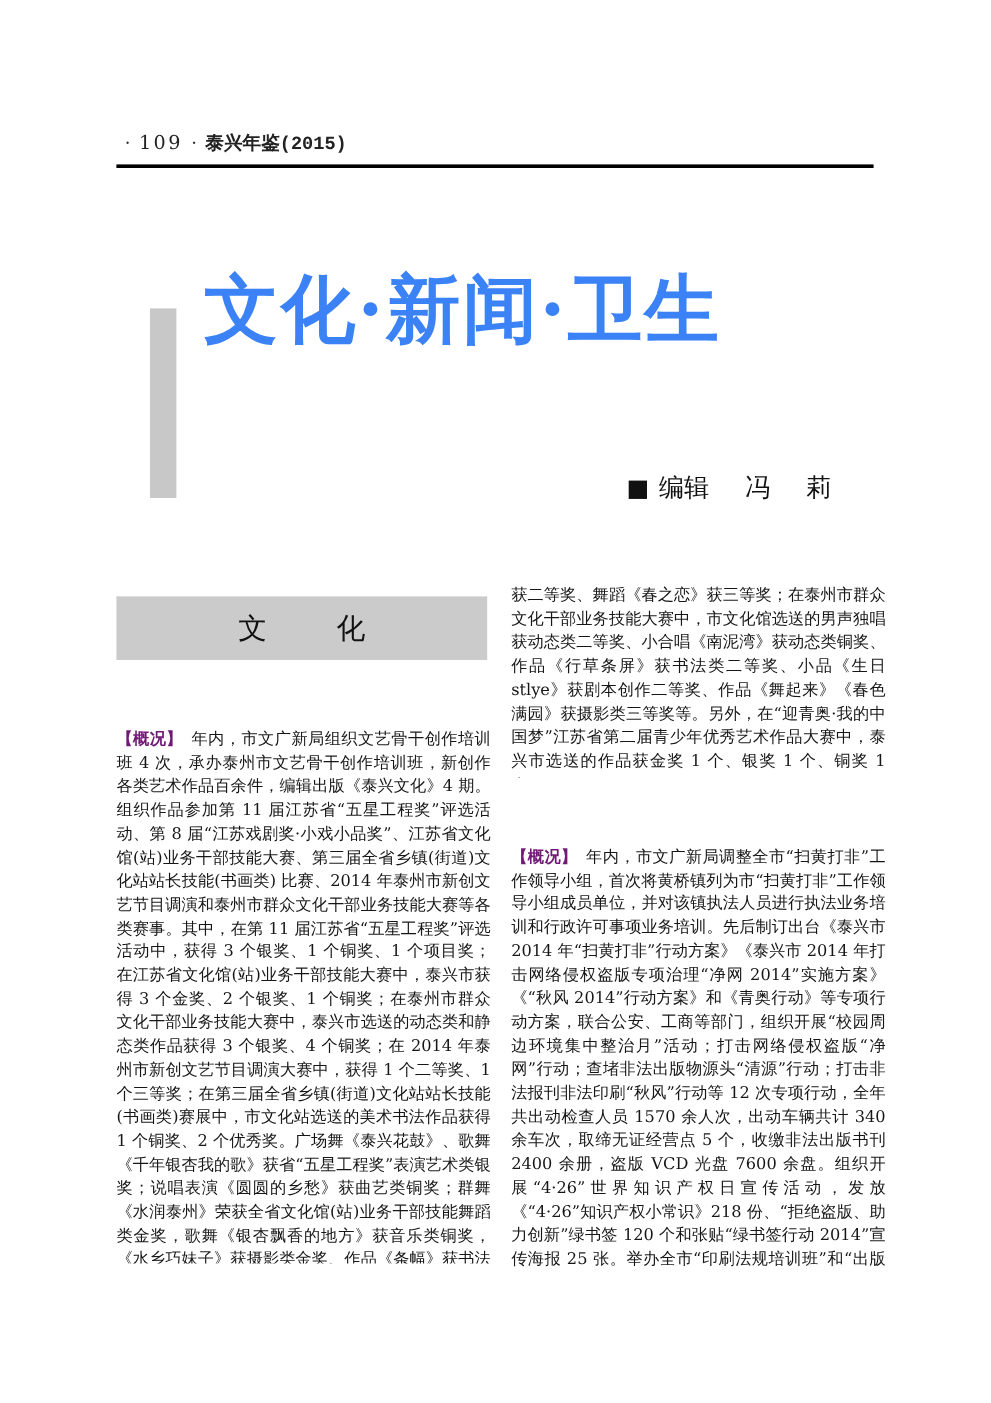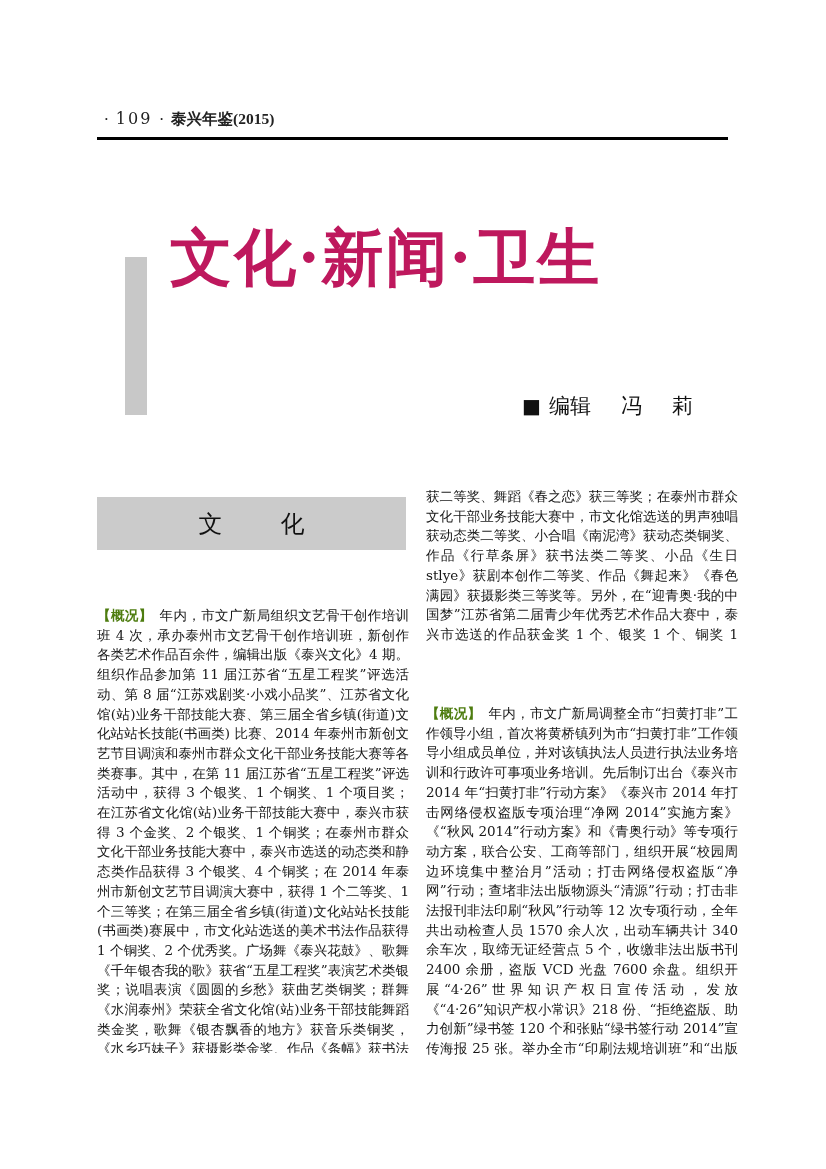--- a/index.html
+++ b/index.html
@@ -14,36 +14,36 @@
   }
   
   .page-header {
     position:absolute; left:97px; top:109px;
     display:flex; align-items:baseline;
     font-size:16px; color:#222; white-space:nowrap;
   }
   .page-header .dot { font-size:15px; margin:0 7px; }
   .page-header .num { letter-spacing:2px; font-family:"DejaVu Serif",serif; }
   .page-header .book {
-    font-family:Liberation Serif, serif;
+    font-family:Liberation Mono, monospace;
     font-weight:600; font-size:15.5px;
   }
   .header-rule {
     position:absolute; left:97px; top:137px;
     width:631px; height:3px; background:#000;
   }
   
   .title-accent-bar {
     position:absolute; left:125px; top:257px;
     width:22px; height:158px; background:#c8c8c8;
   }
   .chapter-title {
     position:absolute; left:170px; top:216px;
     font-size:62px; font-weight:900; letter-spacing:2px;
-    color:#be185d; white-space:nowrap;
+    color:#3b82f6; white-space:nowrap;
     font-family:"DejaVu Serif","Liberation Serif",serif;
   }
   .editor-line {
     position:absolute; left:522px; top:392px;
     display:flex; align-items:center;
     font-size:21px; color:#111; white-space:nowrap;
   }
   .editor-marker { font-size:20px; line-height:1; margin-right:8px; }
   .editor-name-1 { margin-left:30px; }
   .editor-name-2 { margin-left:30px; }
@@ -68,21 +68,21 @@
   .body-col {
     position:absolute; width:312px;
     font-size:13.5px; line-height:19.7px;
     text-align:justify; overflow:hidden; color:#161616;
   }
   .col-left-1 { left:97px; top:606px; height:447px; }
   .col-right-1 { left:426px; top:487px; height:161px; }
   .col-right-2 { left:426px; top:704px; height:352px; }
   .overview-label {
     font-family:Liberation Sans, sans-serif;
-    font-weight:700; margin-right:7px; color:#4d7c0f;
+    font-weight:700; margin-right:7px; color:#701a75;
   }
 </style>
 </head>
 <body>
 
 <div class="page">
 
   <div class="page-header">
     <span class="dot">·</span>
     <span class="num">109</span>

